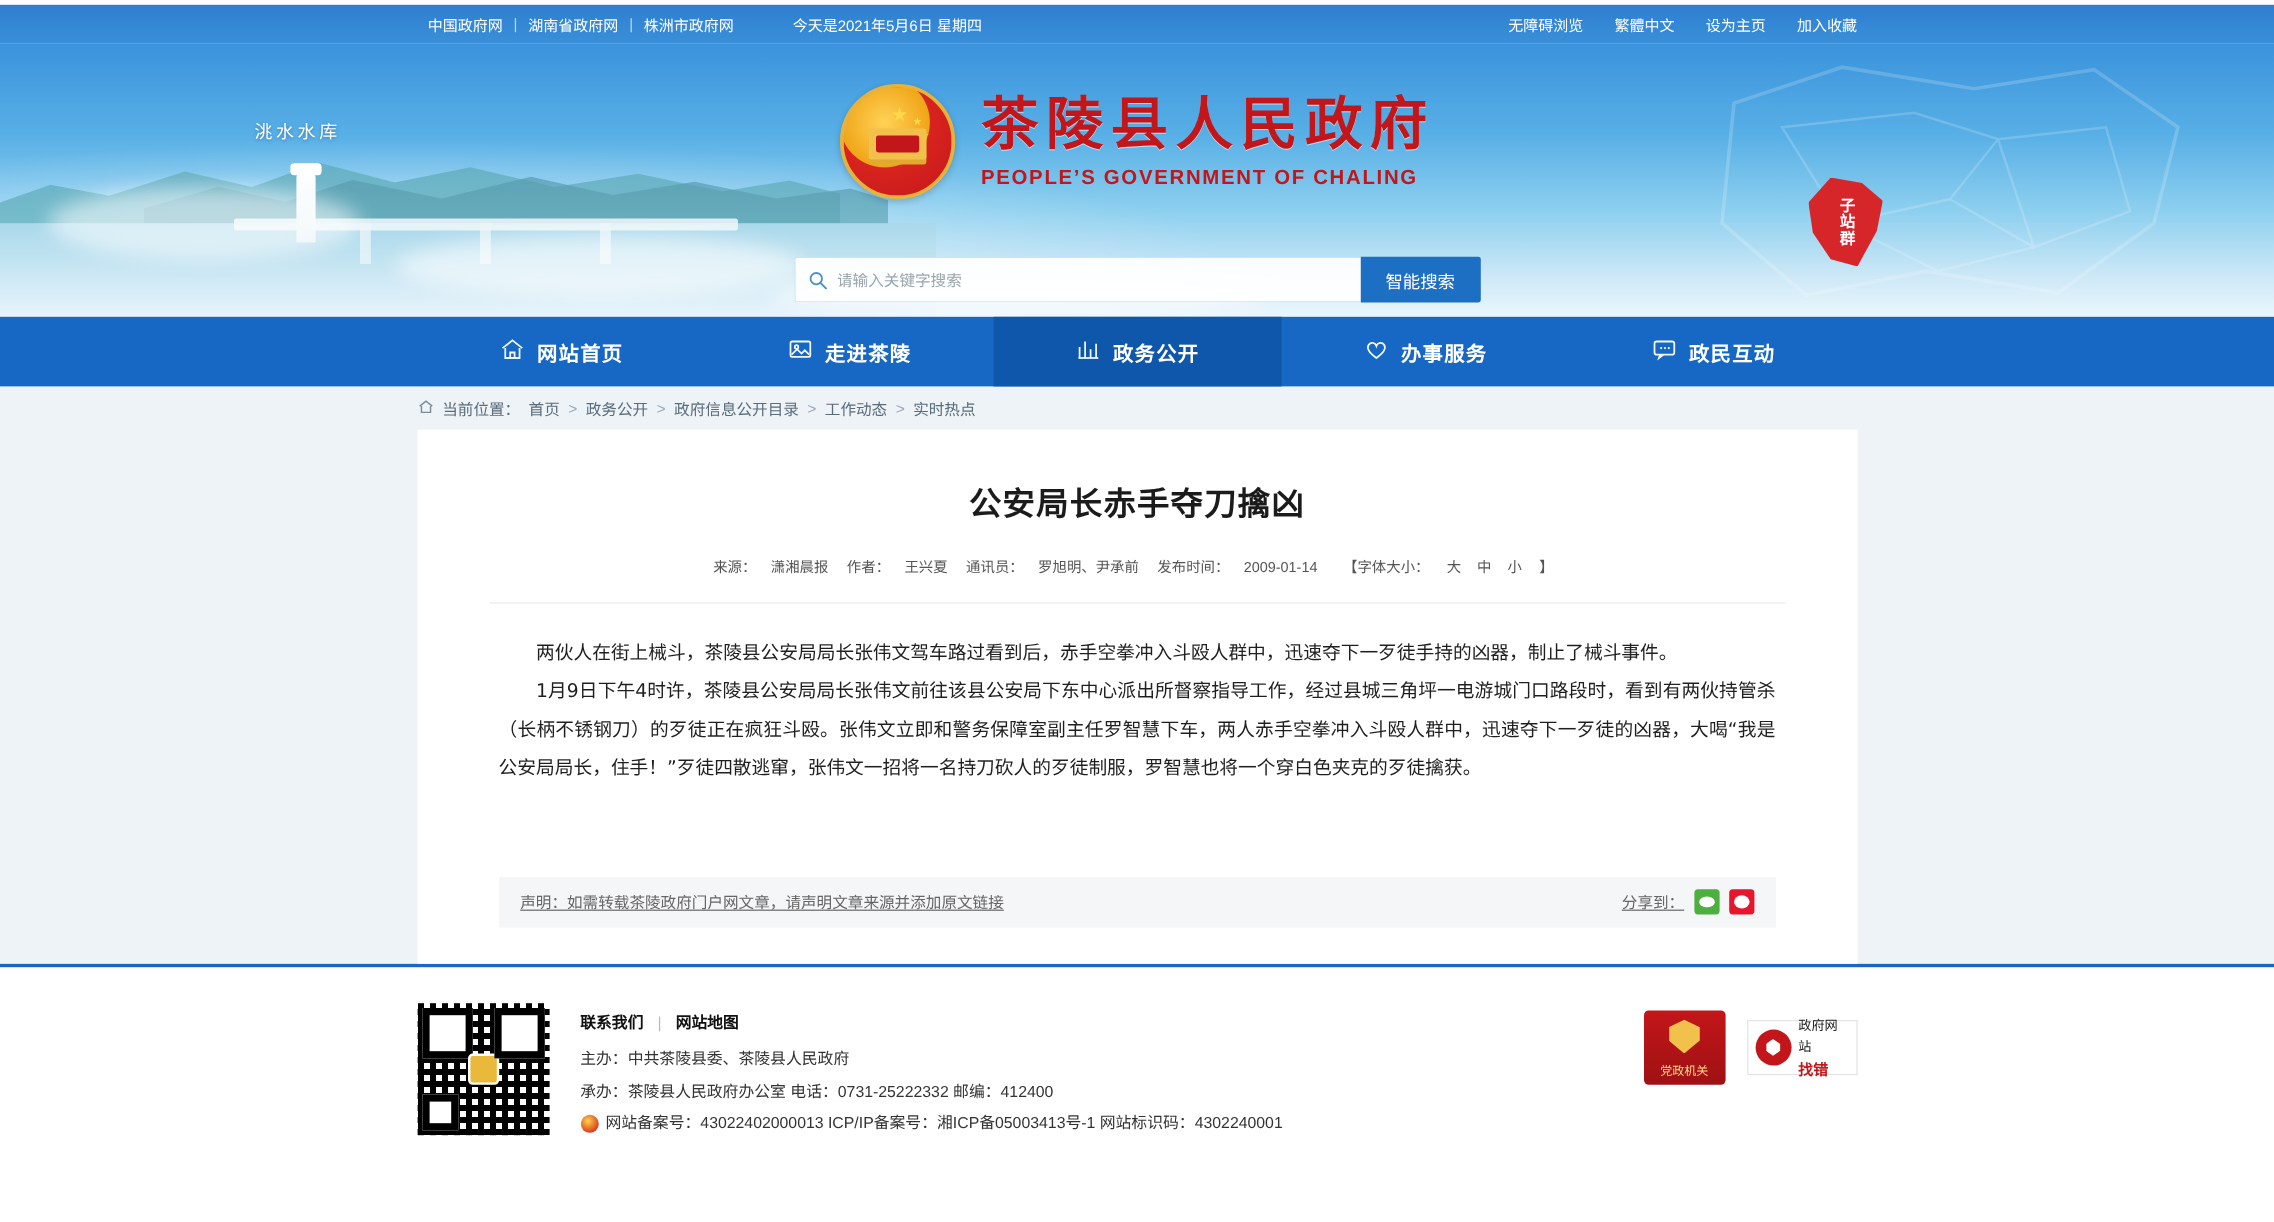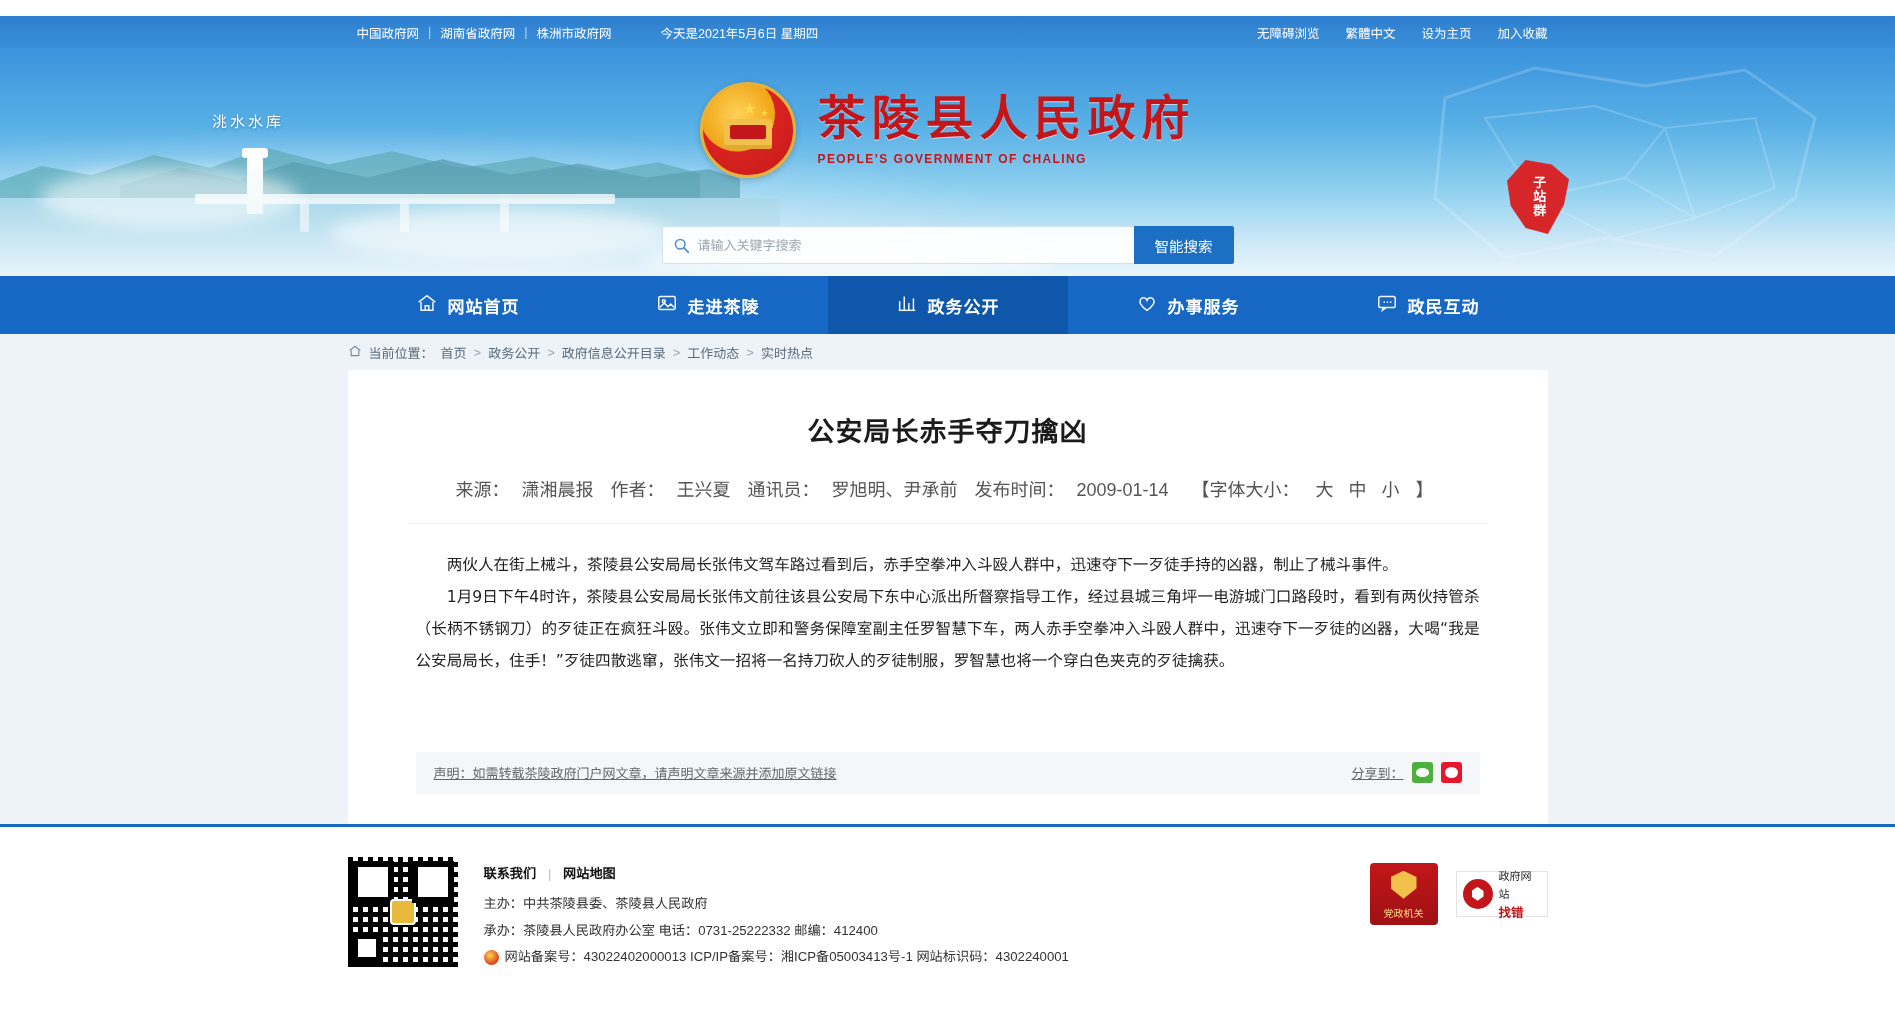--- a/index.html
+++ b/index.html
@@ -14,21 +14,21 @@
   
   .topbar {
     position: relative;
     height: 32px;
     background: linear-gradient(180deg,#2e7fd0 0%, #3a8fd8 100%);
     color: #ffffff;
     font-size: 12.5px;
     z-index: 5;
   }
   .topbar .inner {
-    width: 1200px; margin: 16px auto; height: 32px;
+    width: 1200px; margin: 4px auto; height: 32px;
     display: flex; align-items: center;
   }
   .topbar a, .topbar span { color: #fff; text-decoration: none; }
   .tb-left { display: flex; align-items: center; gap: 0px; }
   .tb-left .lnk { padding: 0 9px; }
   .tb-left .sep { color: rgba(255,255,255,.65); }
   .tb-date { margin-left: 40px; }
   .tb-right { margin-left: auto; display: flex; align-items: center; gap: 26px; }
 
   
@@ -112,21 +112,21 @@
     content:""; position:absolute; left:6px; top:6px; width:36px; height:14px;
     background:#c3161a; border-radius:2px;
   }
   .gov-title { color: #c3161a; line-height: 1; }
   .gov-title .cn {
     font-size: 48px; font-weight: bold; letter-spacing: 6px;
     font-family: Liberation Sans, sans-serif;
     text-shadow: 0 1px 0 rgba(255,255,255,.6);
   }
   .gov-title .en {
-    margin-top: 10px; font-size: 12px; font-weight: bold; letter-spacing: 1.4px;
+    margin-top: 10px; font-size: 17px; font-weight: bold; letter-spacing: 1.4px;
   }
 
   
   .searchbox {
     position: absolute; left: 50%; top: 178px; transform: translateX(-50%);
     width: 572px; height: 38px; display: flex;
   }
   .searchbox .field {
     flex: 1; background: rgba(255,255,255,.92);
     border: 1px solid #cfe3ef; border-right: none;
@@ -193,21 +193,21 @@
     width: 1200px; margin: 0 auto; background: #fff;
     padding: 34px 60px 30px;
     min-height: 420px;
   }
   .art-title {
     text-align: center; font-size: 27px; font-weight: bold; color: #1b1b1b;
     letter-spacing: 1px; margin: 6px 0 26px;
     font-family: "DejaVu Sans", "Liberation Sans", sans-serif;
   }
   .art-meta {
-    text-align: center; font-size: 18px; color: #555; padding-bottom: 22px;
+    text-align: center; font-size: 12px; color: #555; padding-bottom: 22px;
     border-bottom: 1px solid #ececec;
   }
   .art-meta span { margin: 0 6px; }
   .art-meta .fs a { color: #555; text-decoration: none; margin: 0 5px; cursor: pointer; }
   .art-body {
     font-size: 15.6px; line-height: 2.05; color: #1f1f1f; padding: 26px 8px 0;
     text-align: justify;
     font-family: "DejaVu Sans", "Liberation Sans", sans-serif;
   }
   .art-body p { margin: 0; text-indent: 2em; }

